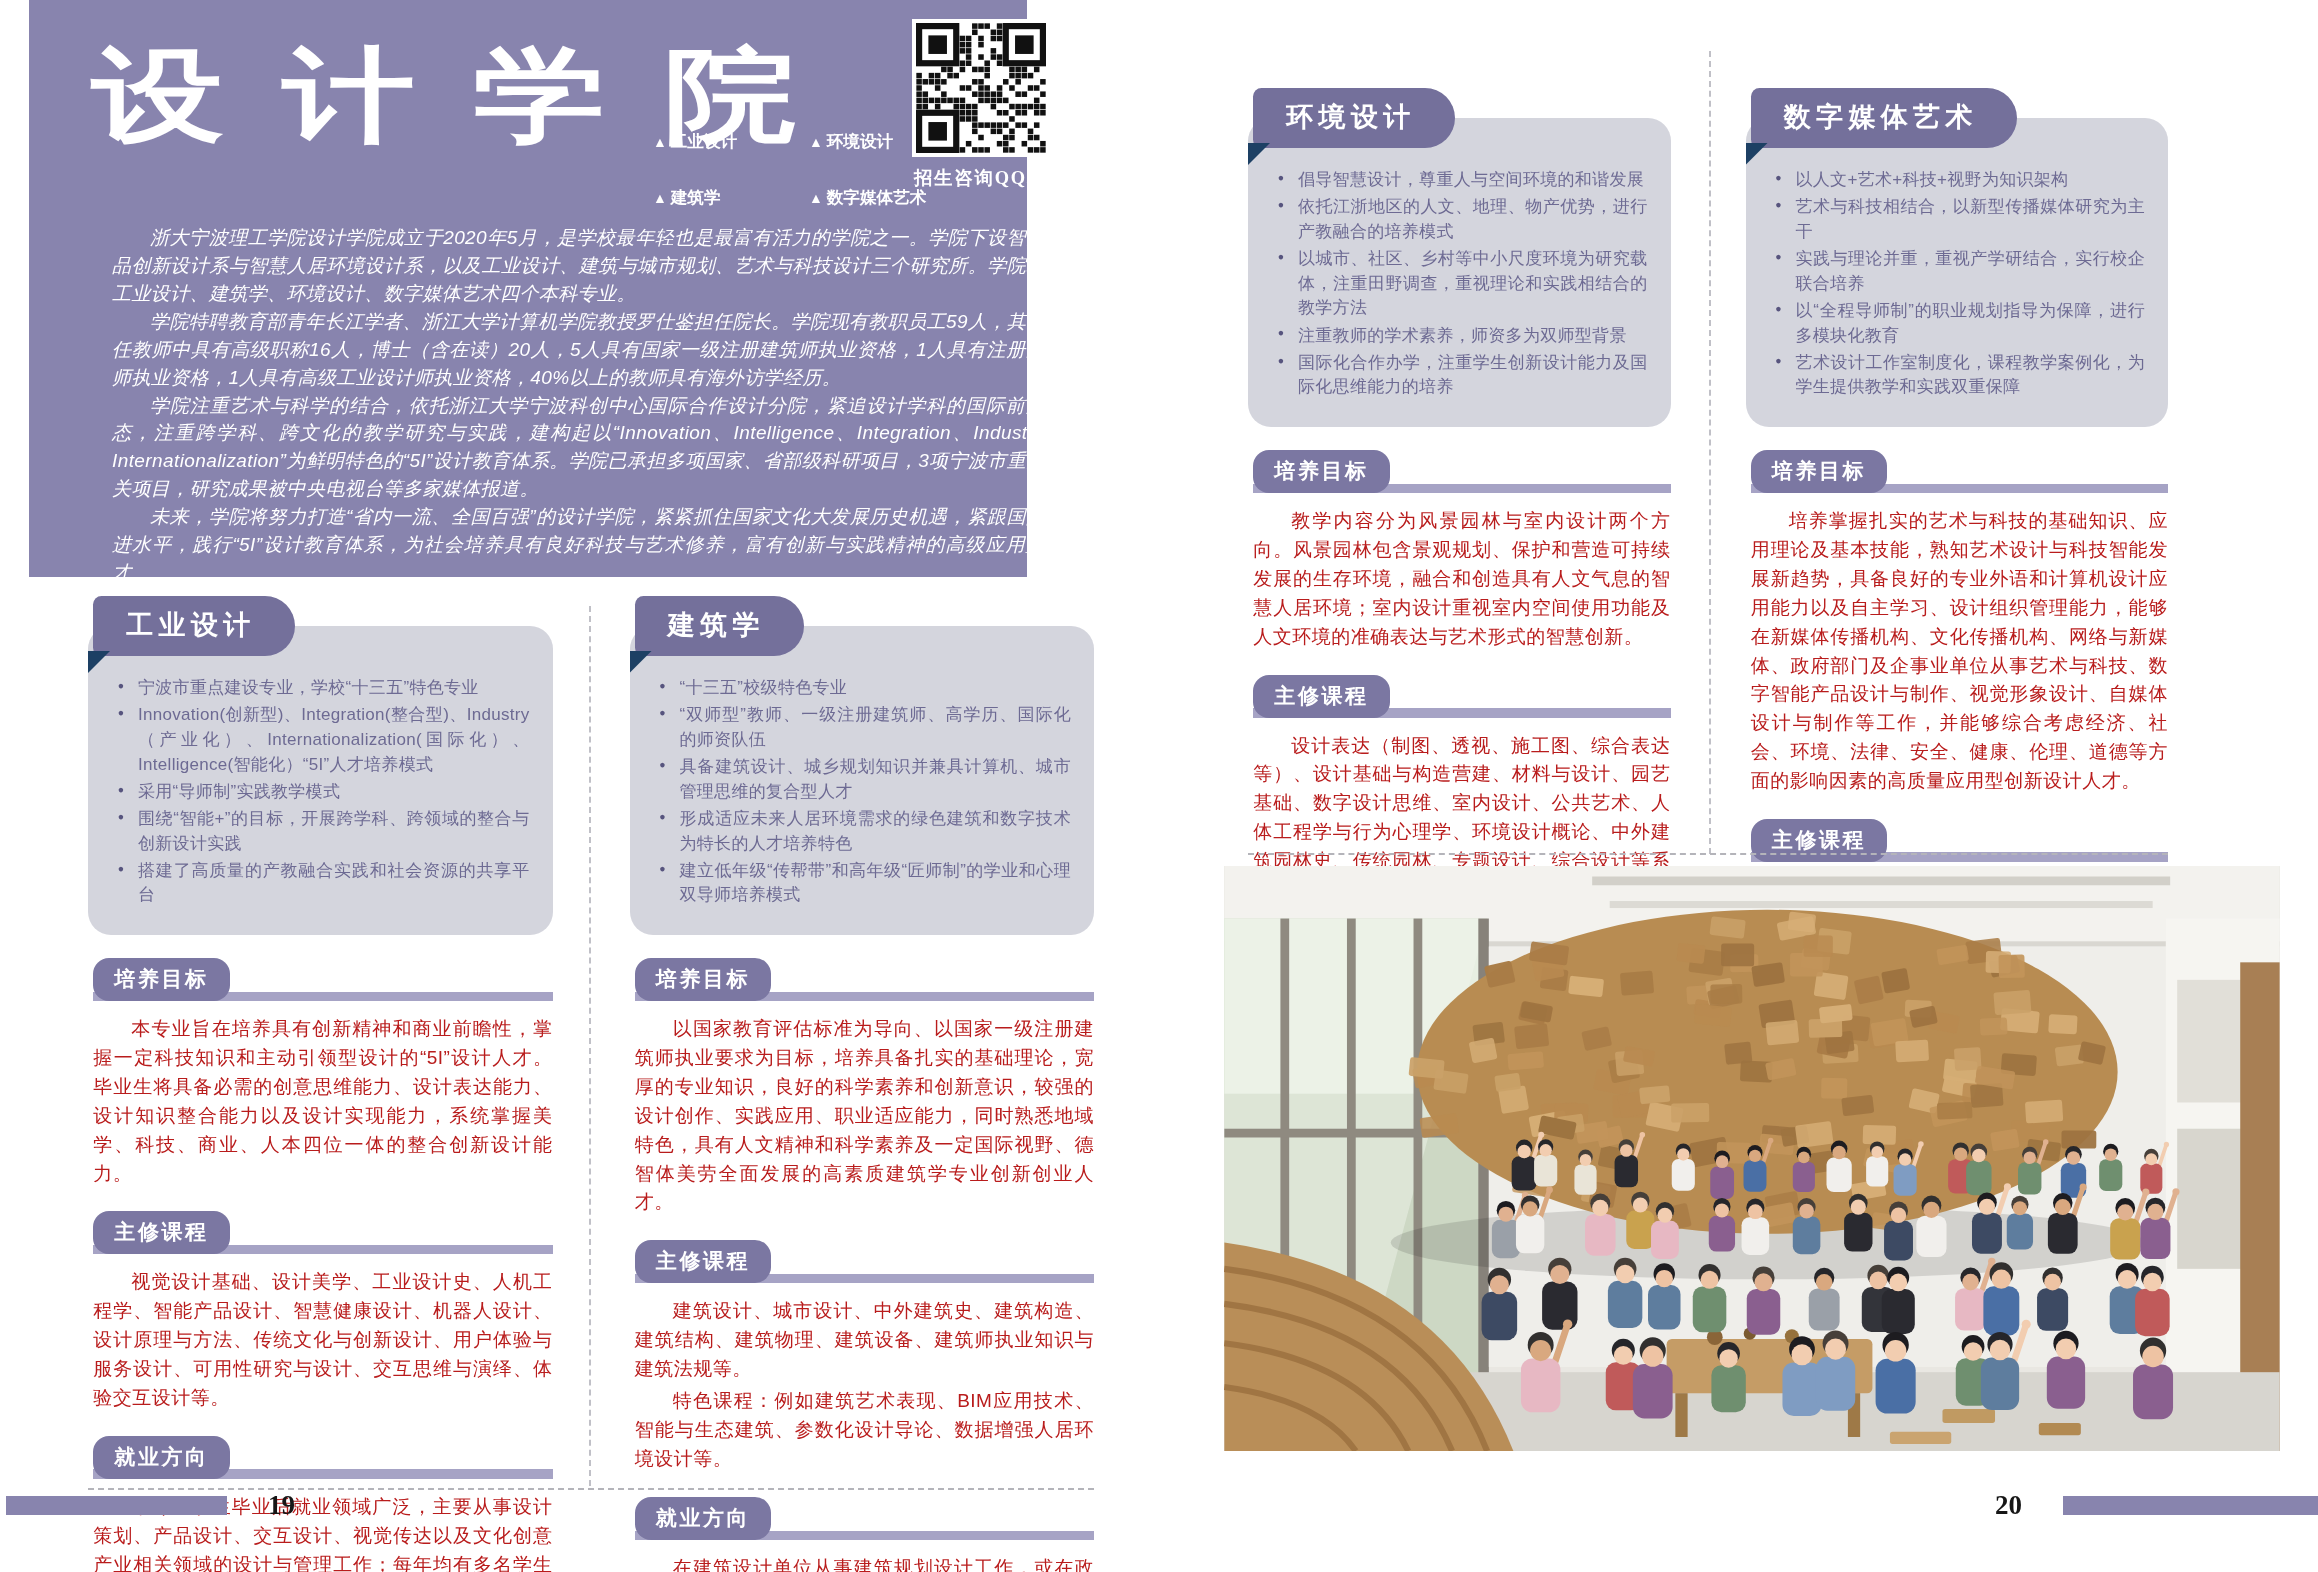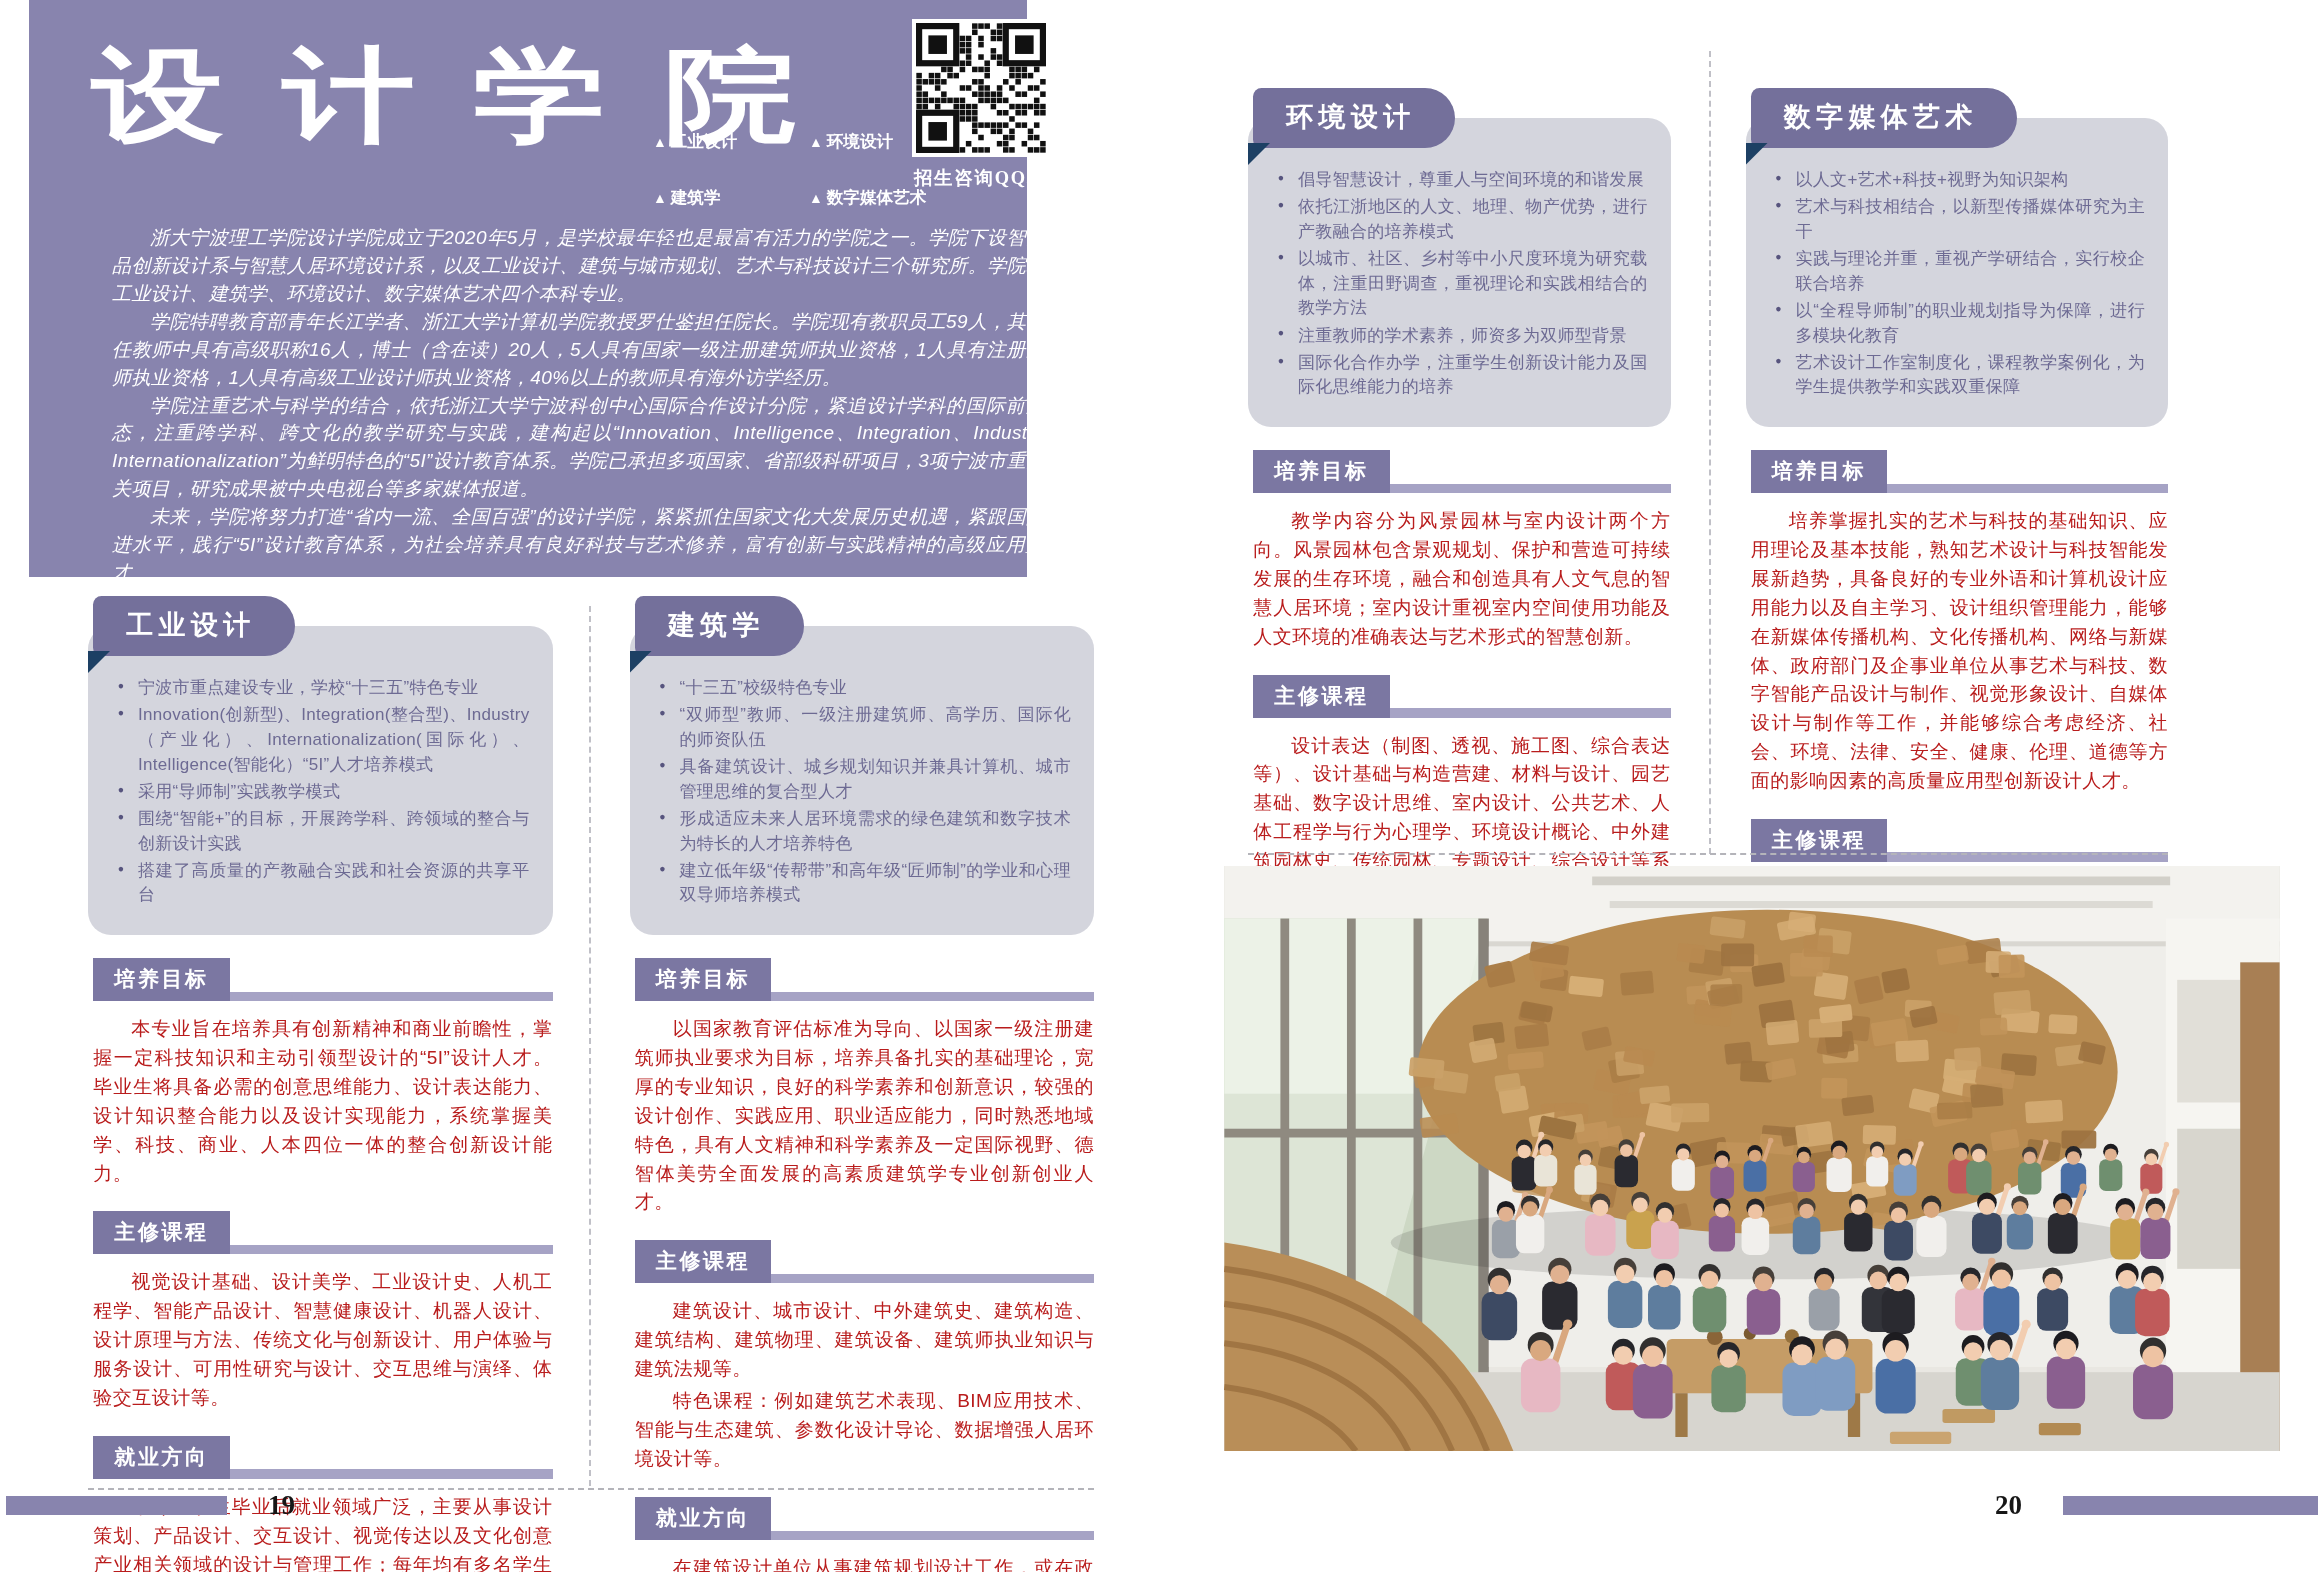--- a/index.html
+++ b/index.html
@@ -42,21 +42,21 @@
               background:#1d4064;clip-path:polygon(0 0,100% 0,0 100%);}
   .bullets{position:relative;z-index:1;margin-top:-30px;background:#d4d5dd;border-radius:23px;
            padding:47px 23px 24.5px 28px;}
   .bullet{position:relative;padding-left:22px;font-size:17px;line-height:1.45;color:#6d6a93;
           letter-spacing:0.3px;margin:2.6px 0;text-align:justify;}
   .bullet::before{content:"●";position:absolute;left:1.8px;top:1.8px;font-size:10.5px;color:#57547e;}
 
   .label-row{position:relative;height:40px;margin:26px 0 14px 5.3px;}
   .label-row .lbar{position:absolute;left:0;right:0;bottom:0;height:9.6px;background:#a6a3c5;}
   .label-row .chip{position:absolute;left:0;bottom:0;background:#7b77a2;color:#fff;font-weight:bold;
-                   font-size:21px;letter-spacing:2.6px;padding:7px 21px 8px;}
+                   font-size:21px;letter-spacing:2.6px;padding:7px 21px 8px;border-radius:16px;}
   .para{margin:0 0 3.5px 5.3px;font-size:19px;line-height:1.52;letter-spacing:0.5px;color:#b91c1c;
         text-indent:2em;text-align:justify;}
 
   
   .photo{position:absolute;left:1224px;top:866px;width:1056px;height:585px;background:#e8e6e0;overflow:hidden;}
   .photo svg{display:block;}
 
   
   .foot{position:absolute;display:flex;align-items:center;gap:41px;top:1490px;margin-left:6px;}
   #foot-left{left:0;}

